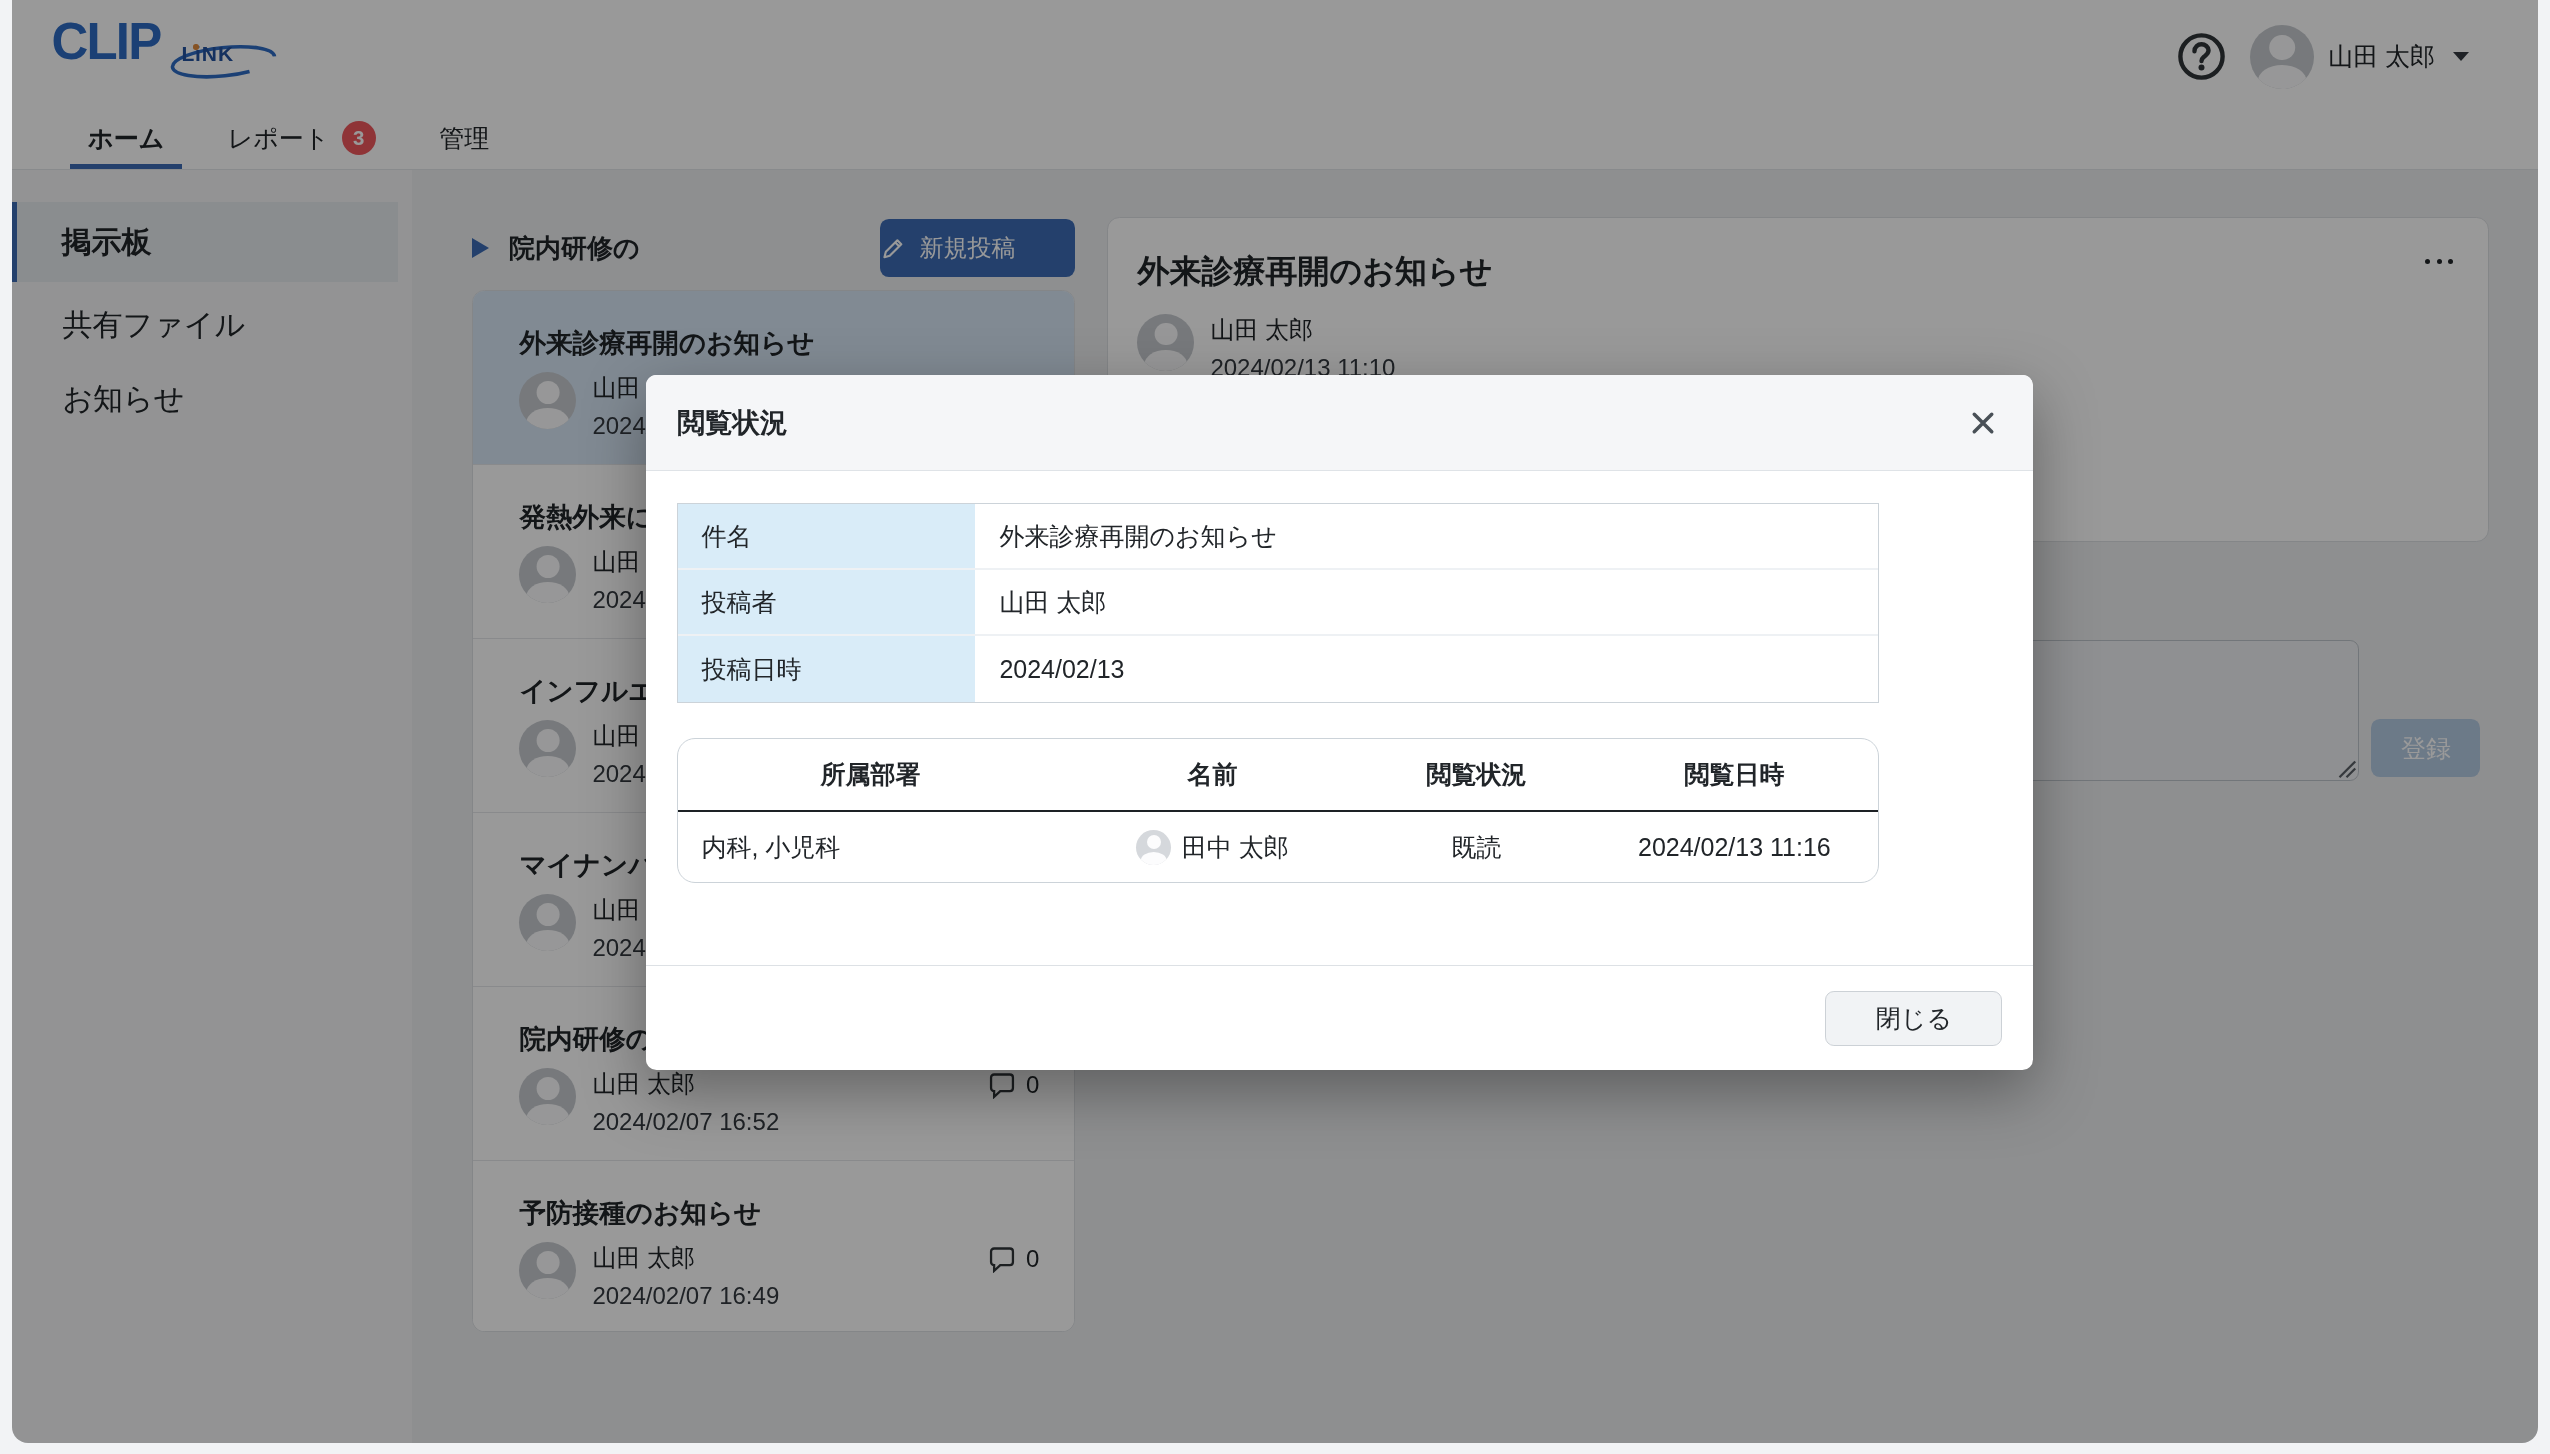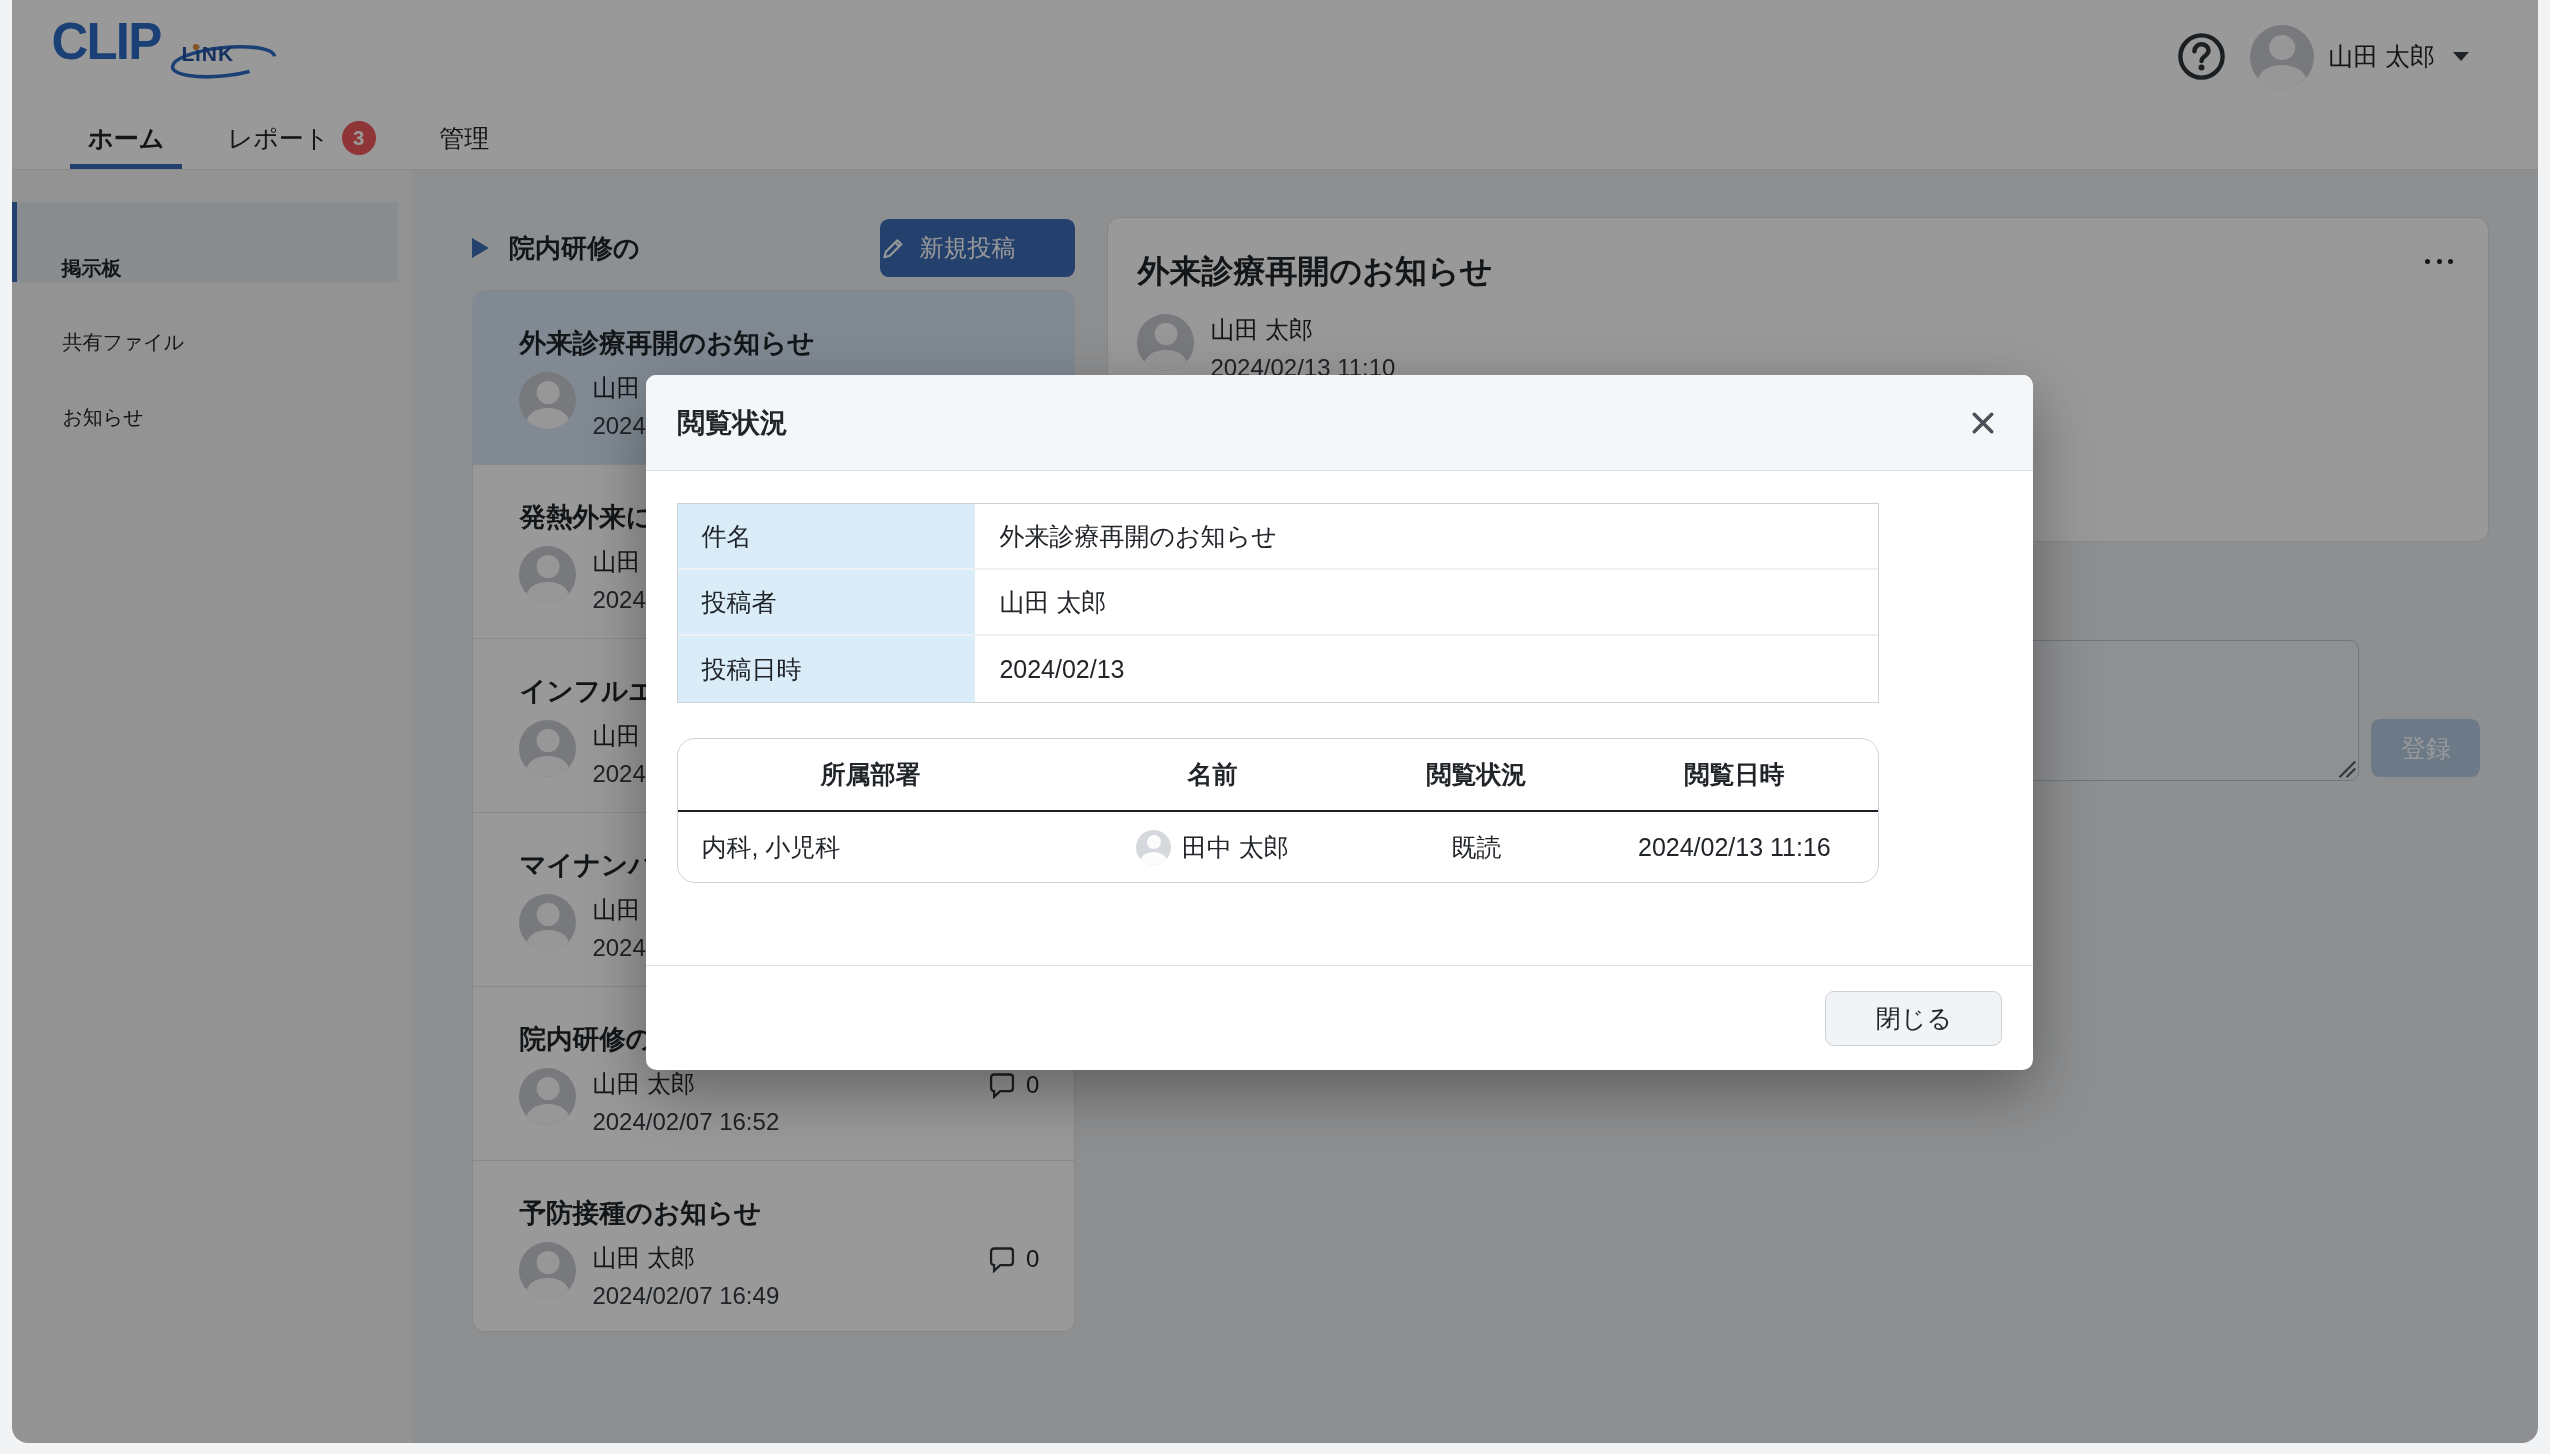--- a/index.html
+++ b/index.html
@@ -34,21 +34,21 @@
 
   .tabs { position:absolute; left:0; right:0; bottom:0; height:57px; border-bottom:1.8px solid #e3e6e9; padding-left:58px; display:flex; align-items:flex-end; }
   .tab { font-size:25px; color:#212529; padding:0 17.7px 14px 17.7px; margin-right:28px; display:flex; align-items:center; gap:12.4px; cursor:default; }
   .tab.active { font-weight:700; border-bottom:5.3px solid #3d6cb4; padding-bottom:8.9px; }
   .tab-badge { width:34px; height:34px; border-radius:50%; background:#ee585d; color:#fff; font-size:20.4px; font-weight:700;
                display:flex; align-items:center; justify-content:center; }
 
   
   .content { position:absolute; left:0; right:0; top:170px; bottom:0; display:flex; }
   .sidebar { width:400px; background:#f5f6f7; flex:none; position:relative; }
-  .side-item { height:62px; margin-top:12.4px; display:flex; align-items:flex-end; padding-left:50px; font-size:20px; color:#212529; }
+  .side-item { height:62px; margin-top:12.4px; display:flex; align-items:center; padding-left:50px; font-size:30px; color:#212529; }
   .side-item.selected { height:80px; margin-top:32px; margin-right:14px; background:#e7ebef; border-left:5.3px solid #3d6cb4;
                         font-weight:700; padding-left:44px; }
   .main { flex:1; position:relative; }
 
   
   .list-col { position:absolute; left:60px; top:0; width:603px; }
   .list-head { position:absolute; left:0; top:49px; width:603px; height:58px; display:flex; align-items:center; }
   .tri-right { width:0; height:0; border-top:10.6px solid transparent; border-bottom:10.6px solid transparent; border-left:17px solid #3d6cb4; margin-right:19.5px; }
   .search-label { font-size:26px; font-weight:700; color:#212529; }
   .new-post-btn { position:absolute; right:0; top:0; width:195px; height:58px; background:#3d6cb4; border:none; border-radius:8.9px;

